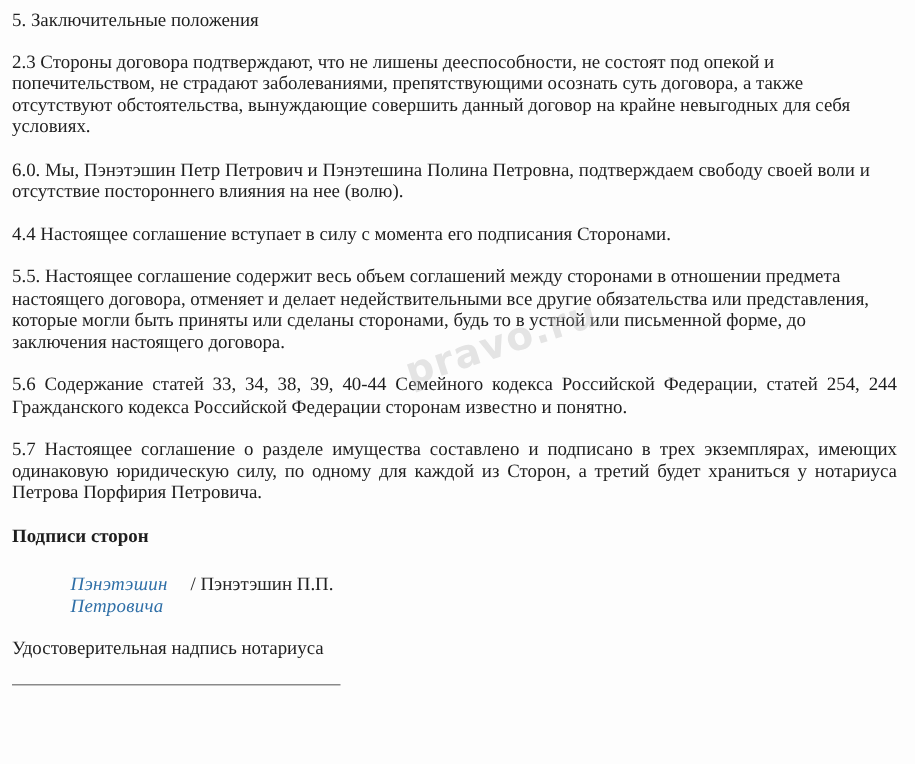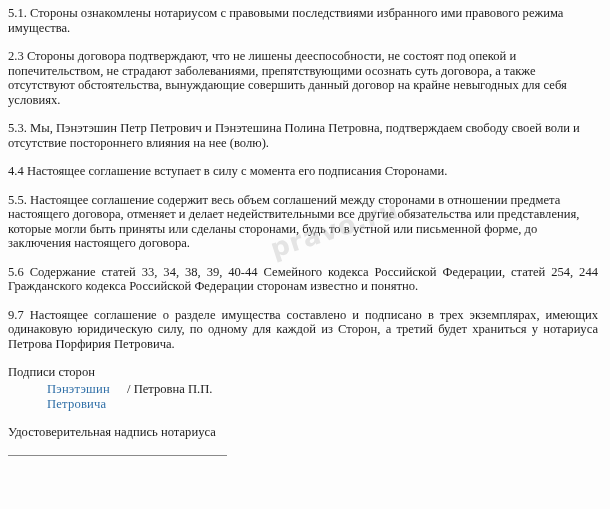--- a/index.html
+++ b/index.html
@@ -27,29 +27,31 @@
       margin: 0 0 14px 0;
     }
     .p.heading {
       margin-bottom: 13px;
     }
     .justify {
       text-align: justify;
       text-align-last: left;
     }
     .signatures-title {
-      margin: 0 0 2px 0;
+      margin: 0 0 18px 0;
+      font-weight: bold;
     }
     .sig-row {
       display: flex;
       align-items: baseline;
       padding-left: 39px;
       height: 15px;
     }
     .sig {
+      font-style: italic;
       color: #2f6fa7;
       width: 80px;
       letter-spacing: 0.2px;
     }
     .sig-name {
       color: #222;
     }
     .sig-block {
       margin-bottom: 13px;
     }
@@ -69,35 +71,35 @@
       color: rgba(180, 180, 180, 0.35);
       transform: rotate(-18deg);
       pointer-events: none;
       letter-spacing: 1px;
     }
   </style>
 </head>
 <body>
 
 <div class="doc">
+  <p class="p heading">5. Заключительные положения</p>
 
-  <p class="p">5.1. Стороны ознакомлены нотариусом с правовыми последствиями избранного ими правового режима имущества.</p>
   <p class="p">2.3 Стороны договора подтверждают, что не лишены дееспособности, не состоят под опекой и попечительством, не страдают заболеваниями, препятствующими осознать суть договора, а также отсутствуют обстоятельства, вынуждающие совершить данный договор на крайне невыгодных для себя условиях.</p>
-  <p class="p">5.3. Мы, Пэнэтэшин Петр Петрович и Пэнэтешина Полина Петровна, подтверждаем свободу своей воли и отсутствие постороннего влияния на нее (волю).</p>
+  <p class="p">6.0. Мы, Пэнэтэшин Петр Петрович и Пэнэтешина Полина Петровна, подтверждаем свободу своей воли и отсутствие постороннего влияния на нее (волю).</p>
   <p class="p">4.4 Настоящее соглашение вступает в силу с момента его подписания Сторонами.</p>
   <p class="p">5.5. Настоящее соглашение содержит весь объем соглашений между сторонами в отношении предмета настоящего договора, отменяет и делает недействительными все другие обязательства или представления, которые могли быть приняты или сделаны сторонами, будь то в устной или письменной форме, до заключения настоящего договора.</p>
   <p class="p justify">5.6 Содержание статей 33, 34, 38, 39, 40-44 Семейного кодекса Российской Федерации, статей 254, 244 Гражданского кодекса Российской Федерации сторонам известно и понятно.</p>
-  <p class="p justify">9.7 Настоящее соглашение о разделе имущества составлено и подписано в трех экземплярах, имеющих одинаковую юридическую силу, по одному для каждой из Сторон, а третий будет храниться у нотариуса Петрова Порфирия Петровича.</p>
+  <p class="p justify">5.7 Настоящее соглашение о разделе имущества составлено и подписано в трех экземплярах, имеющих одинаковую юридическую силу, по одному для каждой из Сторон, а третий будет храниться у нотариуса Петрова Порфирия Петровича.</p>
 
   <p class="signatures-title">Подписи сторон</p>
 
   <div class="sig-block">
     <div class="sig-row">
       <span class="sig">Пэнэтэшин</span>
-      <span class="sig-name">/ Петровна П.П.</span>
+      <span class="sig-name">/ Пэнэтэшин П.П.</span>
     </div>
     <div class="sig-row">
       <span class="sig">Петровича</span>
     </div>
   </div>
 
   <p class="p" style="margin-bottom:16px">Удостоверительная надпись нотариуса</p>
   <div class="notary-line"></div>
 </div>
 

